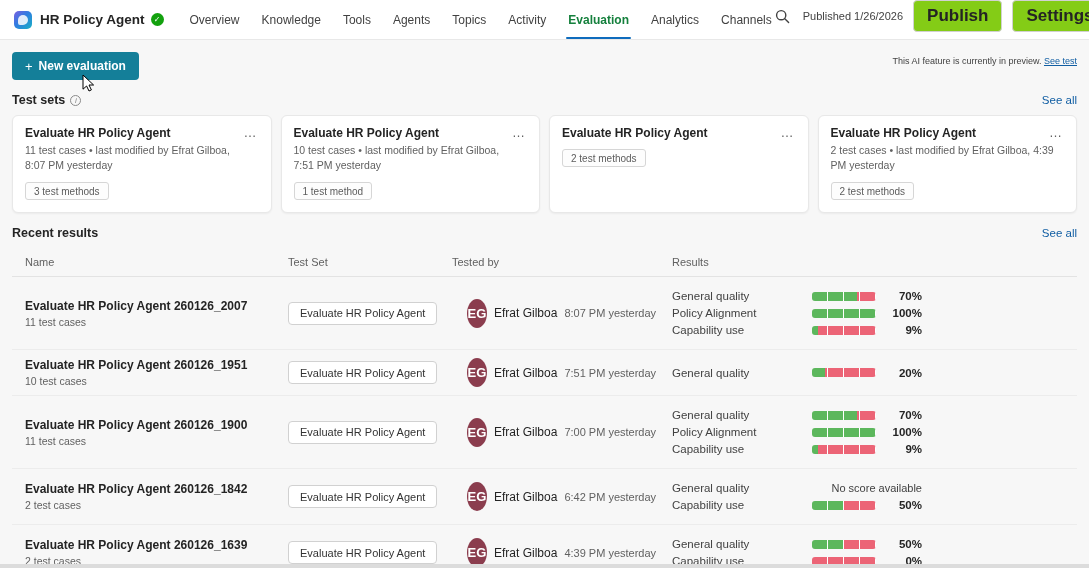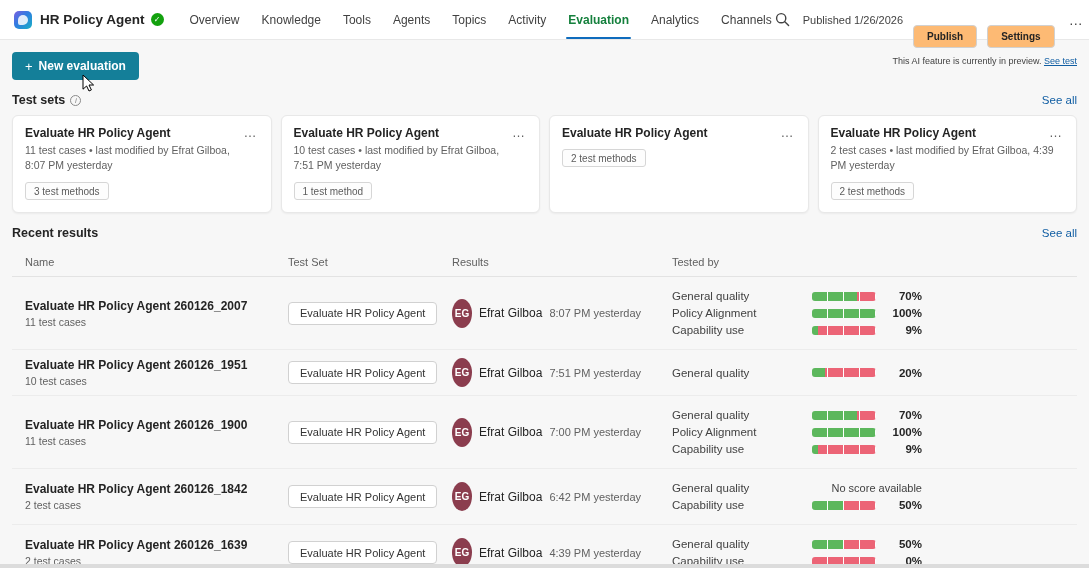--- a/index.html
+++ b/index.html
@@ -4,21 +4,21 @@
 <style>
   * { margin:0; padding:0; box-sizing:border-box; }
   html,body { width:1089px; height:568px; overflow:hidden; }
   body {
     font-family:"Liberation Sans", sans-serif;
     font-size:12px; color:#242424; background:#f7f7f7; position:relative;
   }
   
   .topbar {
     height:40px; background:#fff; border-bottom:1px solid #e8e8e8;
-    display:flex; justify-content:space-between; align-items:center;
+    display:flex; justify-content:space-between; align-items:flex-start;
     padding:0 12px 0 14px;
   }
   .tb-left { display:flex; align-items:center; height:100%; }
   .logo {
     width:18px; height:18px; border-radius:5px; flex:none;
     background:linear-gradient(135deg,#7a5fe0 0%,#2f7de1 45%,#19b0c4 100%);
     position:relative;
   }
   .logo::after{
     content:""; position:absolute; left:4px; top:4px; width:10px; height:10px;
@@ -37,23 +37,23 @@
   }
   .tab.active { color:#15803d; font-weight:700; }
   .tab.active::after {
     content:""; position:absolute; left:-2px; right:-2px; bottom:0; height:2.5px;
     background:var(--accent); border-radius:2px;
   }
   .tb-right { display:flex; align-items:center; gap:10px; }
   .search-btn { background:none; border:none; cursor:pointer; display:flex; padding:3px; }
   .published { font-size:11px; color:#424242; white-space:nowrap; }
   .btn {
-    background:#fdba74; border:1px solid #d1d1d1; border-radius:4px;
-    font-family:inherit; font-size:10px; font-weight:600; color:#242424;
-    padding:5px 13px; cursor:pointer; white-space:nowrap;margin-top:34px;
+    background:#84cc16; border:1px solid #d1d1d1; border-radius:4px;
+    font-family:inherit; font-size:17px; font-weight:600; color:#242424;
+    padding:5px 13px; cursor:pointer; white-space:nowrap;
   }
   .more-btn {
     background:none; border:none; font-size:14px; color:#424242; cursor:pointer;
     letter-spacing:1px; padding:2px 4px;
   }
   
   main { padding:12px 12px 0 12px; }
   .toolbar { display:flex; justify-content:space-between; align-items:flex-start; }
   .new-btn {
     display:inline-flex; align-items:center; gap:6px;
@@ -96,21 +96,21 @@
   .tbl-row { border-bottom:1px solid #ececec; padding:8px 0; }
   .row-name { font-size:12px; font-weight:700; }
   .row-sub { font-size:10.5px; color:#616161; margin-top:3px; }
   .chip {
     border:1px solid #d1d1d1; border-radius:4px; background:#fff; color:#333;
     font-family:inherit; font-size:11px; padding:4.5px 11px; cursor:pointer; white-space:nowrap;
   }
   .tester { display:flex; align-items:center; gap:7px; }
   .avatar {
     width:20px; height:29px; border-radius:50%; background:var(--avatar); color:#fff;
-    font-size:10px; font-weight:700; display:flex; align-items:center; justify-content:center; flex:none;
+    font-size:13px; font-weight:700; display:flex; align-items:center; justify-content:center; flex:none;margin-left:15px;
   }
   .tester-name { font-size:12px; }
   .tester-time { font-size:11px; color:#616161; }
   .metrics { width:250px; }
   .metric { display:flex; align-items:center; margin:5px 0; gap:6px; }
   .m-label { flex:1; font-size:11.5px; color:#424242; }
   .bar {
     width:64px; height:9px; border-radius:3px; overflow:hidden; display:flex;
     position:relative; background:#eee; flex:none;
   }
@@ -222,22 +222,22 @@
     <h2 class="section-title">
       <span>Recent results</span>
     </h2>
     <a class="see-all">See all</a>
   </div>
 
   <div class="tbl">
     <div class="tbl-head" id="tbl-head">
         <span>Name</span>
         <span>Test Set</span>
+        <span>Tested by</span>
         <span>Results</span>
-        <span>Tested by</span>
       </div>
     <div id="rows">
   <div class="tbl-row">
     <div class="name-cell">
       <div class="row-name">Evaluate HR Policy Agent 260126_2007</div>
       <div class="row-sub">11 test cases</div>
     </div>
     <div>
       <button class="chip">Evaluate HR Policy Agent</button>
     </div>

